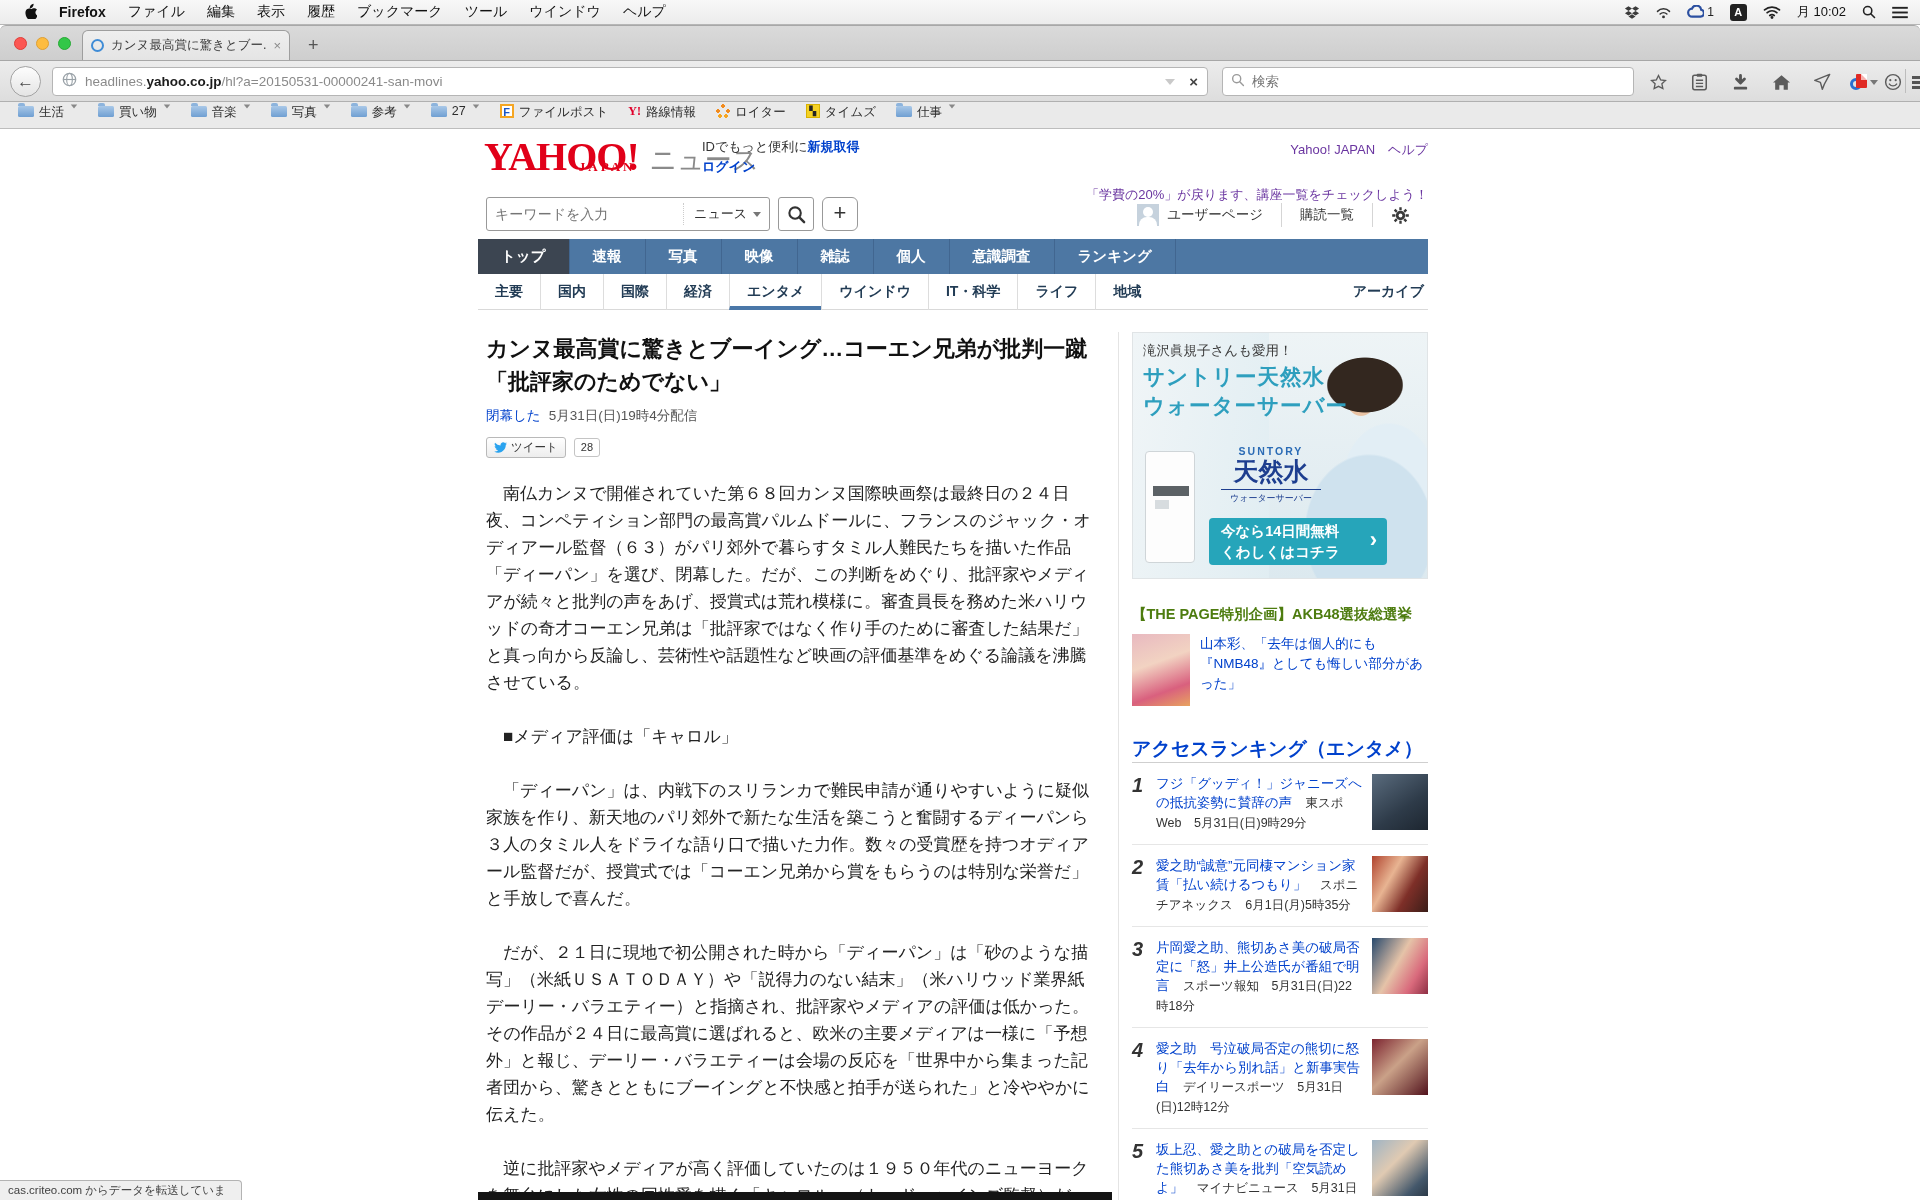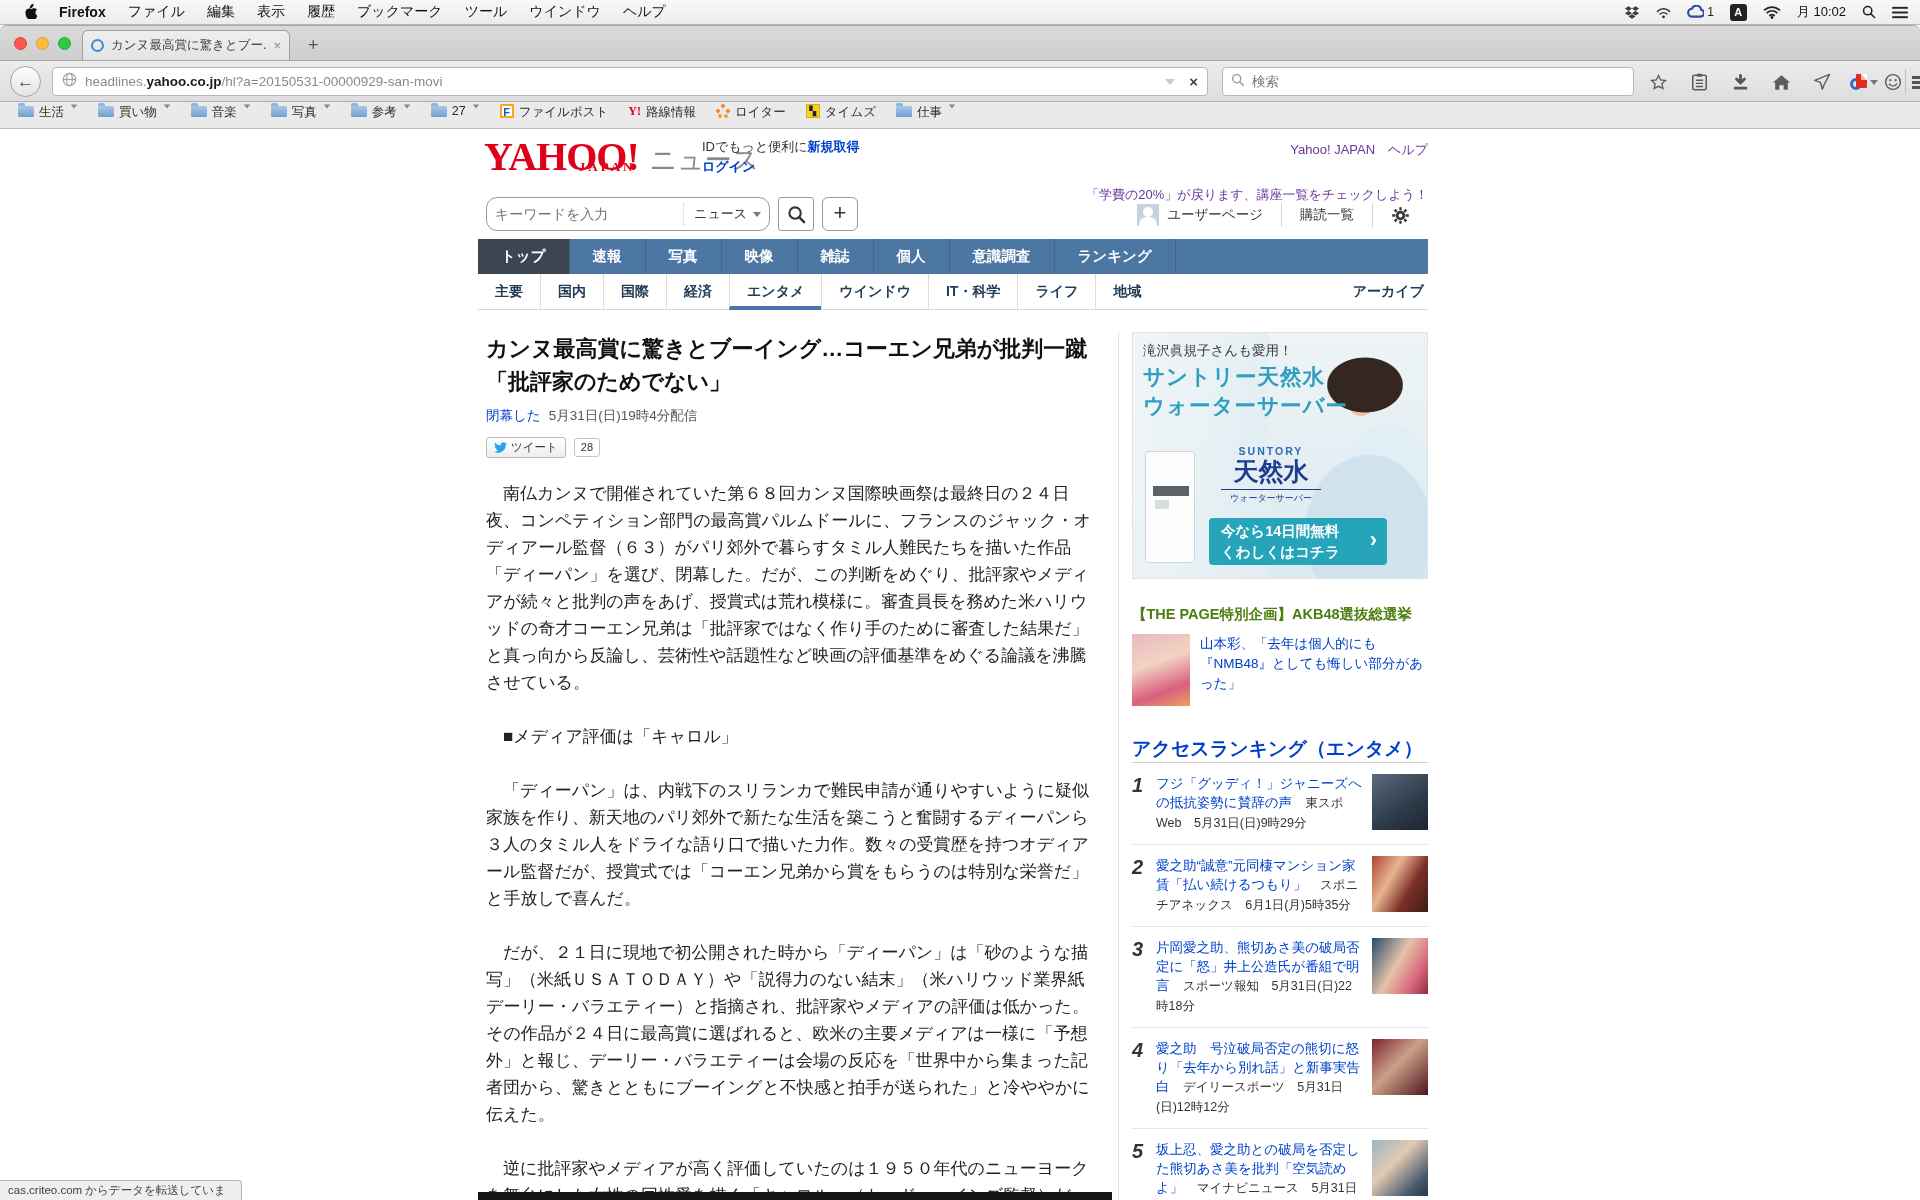--- a/index.html
+++ b/index.html
@@ -97,21 +97,21 @@
     font-size:13px; color:#e10019; letter-spacing:3px; margin-left:-74px; }
   .ylogo .svc { font-size:27px; color:#8a8a8a; line-height:30px; }
   .idblock { position:absolute; left:224px; top:8px; font-size:13px; color:#333; line-height:20px; }
   .idblock a { color:#0041cc; font-weight:bold; text-decoration:none; }
   .hright { position:absolute; right:0; top:10px; text-align:right; font-size:13px; line-height:22px; }
   .hright a { color:#6a35a0; text-decoration:none; }
   .hright .promo { display:block; margin-top:23px; }
 
   .ysearch { position:relative; height:44px; }
   .ybox { position:absolute; left:8px; top:2px; width:284px; height:34px; border:1px solid #999;
-    border-radius:11px; background:#fff; display:flex; align-items:center; padding:15px 8px; }
+    border-radius:3px; background:#fff; display:flex; align-items:center; padding:15px 8px; }
   .ybox input { border:none; outline:none; flex:1; font-size:14px; font-family:inherit; color:#333; }
   .yscope { display:flex; align-items:center; gap:6px; font-size:13px; color:#333;
     border-left:1px dotted #ccc; padding-left:10px; height:22px; }
   .ymag { position:absolute; left:300px; top:2px; width:36px; height:34px; border:1px solid #999;
     border-radius:3px; background:#fff; display:flex; align-items:center; justify-content:center; }
   .yplus { position:absolute; left:344px; top:2px; width:36px; height:34px; border:1px solid #999;
     border-radius:6px; background:#fff; font-size:22px; color:#333; text-align:center; line-height:30px; }
   .yuser { position:absolute; right:0; top:0; height:40px; display:flex; align-items:center; }
   .yuser .cell { display:flex; align-items:center; gap:8px; padding:0 18px; height:24px;
     border-left:1px solid #d5d5d5; font-size:13.5px; color:#333; }
@@ -288,21 +288,21 @@
   <div class="toolbar">
     <div class="backbtn">←</div>
     <div class="urlbar">
       <span>
         <svg width="15" height="15" viewBox="0 0 16 16">
             <circle cx="8" cy="8" r="6.6" fill="none" stroke="#9aa2a8" stroke-width="1.4"></circle>
             <ellipse cx="8" cy="8" rx="3" ry="6.6" fill="none" stroke="#9aa2a8" stroke-width="1.2"></ellipse>
             <path d="M1.5 8h13" stroke="#9aa2a8" stroke-width="1.2"></path>
           </svg>
       </span>
-      <span class="urltext"><span>headlines.</span><b>yahoo.co.jp</b><span>/hl?a=20150531-00000929-san-movi</span></span>
+      <span class="urltext"><span>headlines.</span><b>yahoo.co.jp</b><span>/hl?a=20150531-00000241-san-movi</span></span>
       <span class="url-caret"></span>
       <span class="url-x">×</span>
     </div>
     <div class="searchbar">
       <span>
         <svg width="14" height="14" viewBox="0 0 16 16">
             <circle cx="6.5" cy="6.5" r="4.6" fill="none" stroke="#9a9a9a" stroke-width="1.6"></circle>
             <path d="M10 10l4.2 4.2" stroke="#9a9a9a" stroke-width="1.6" stroke-linecap="round"></path>
           </svg>
       </span>

